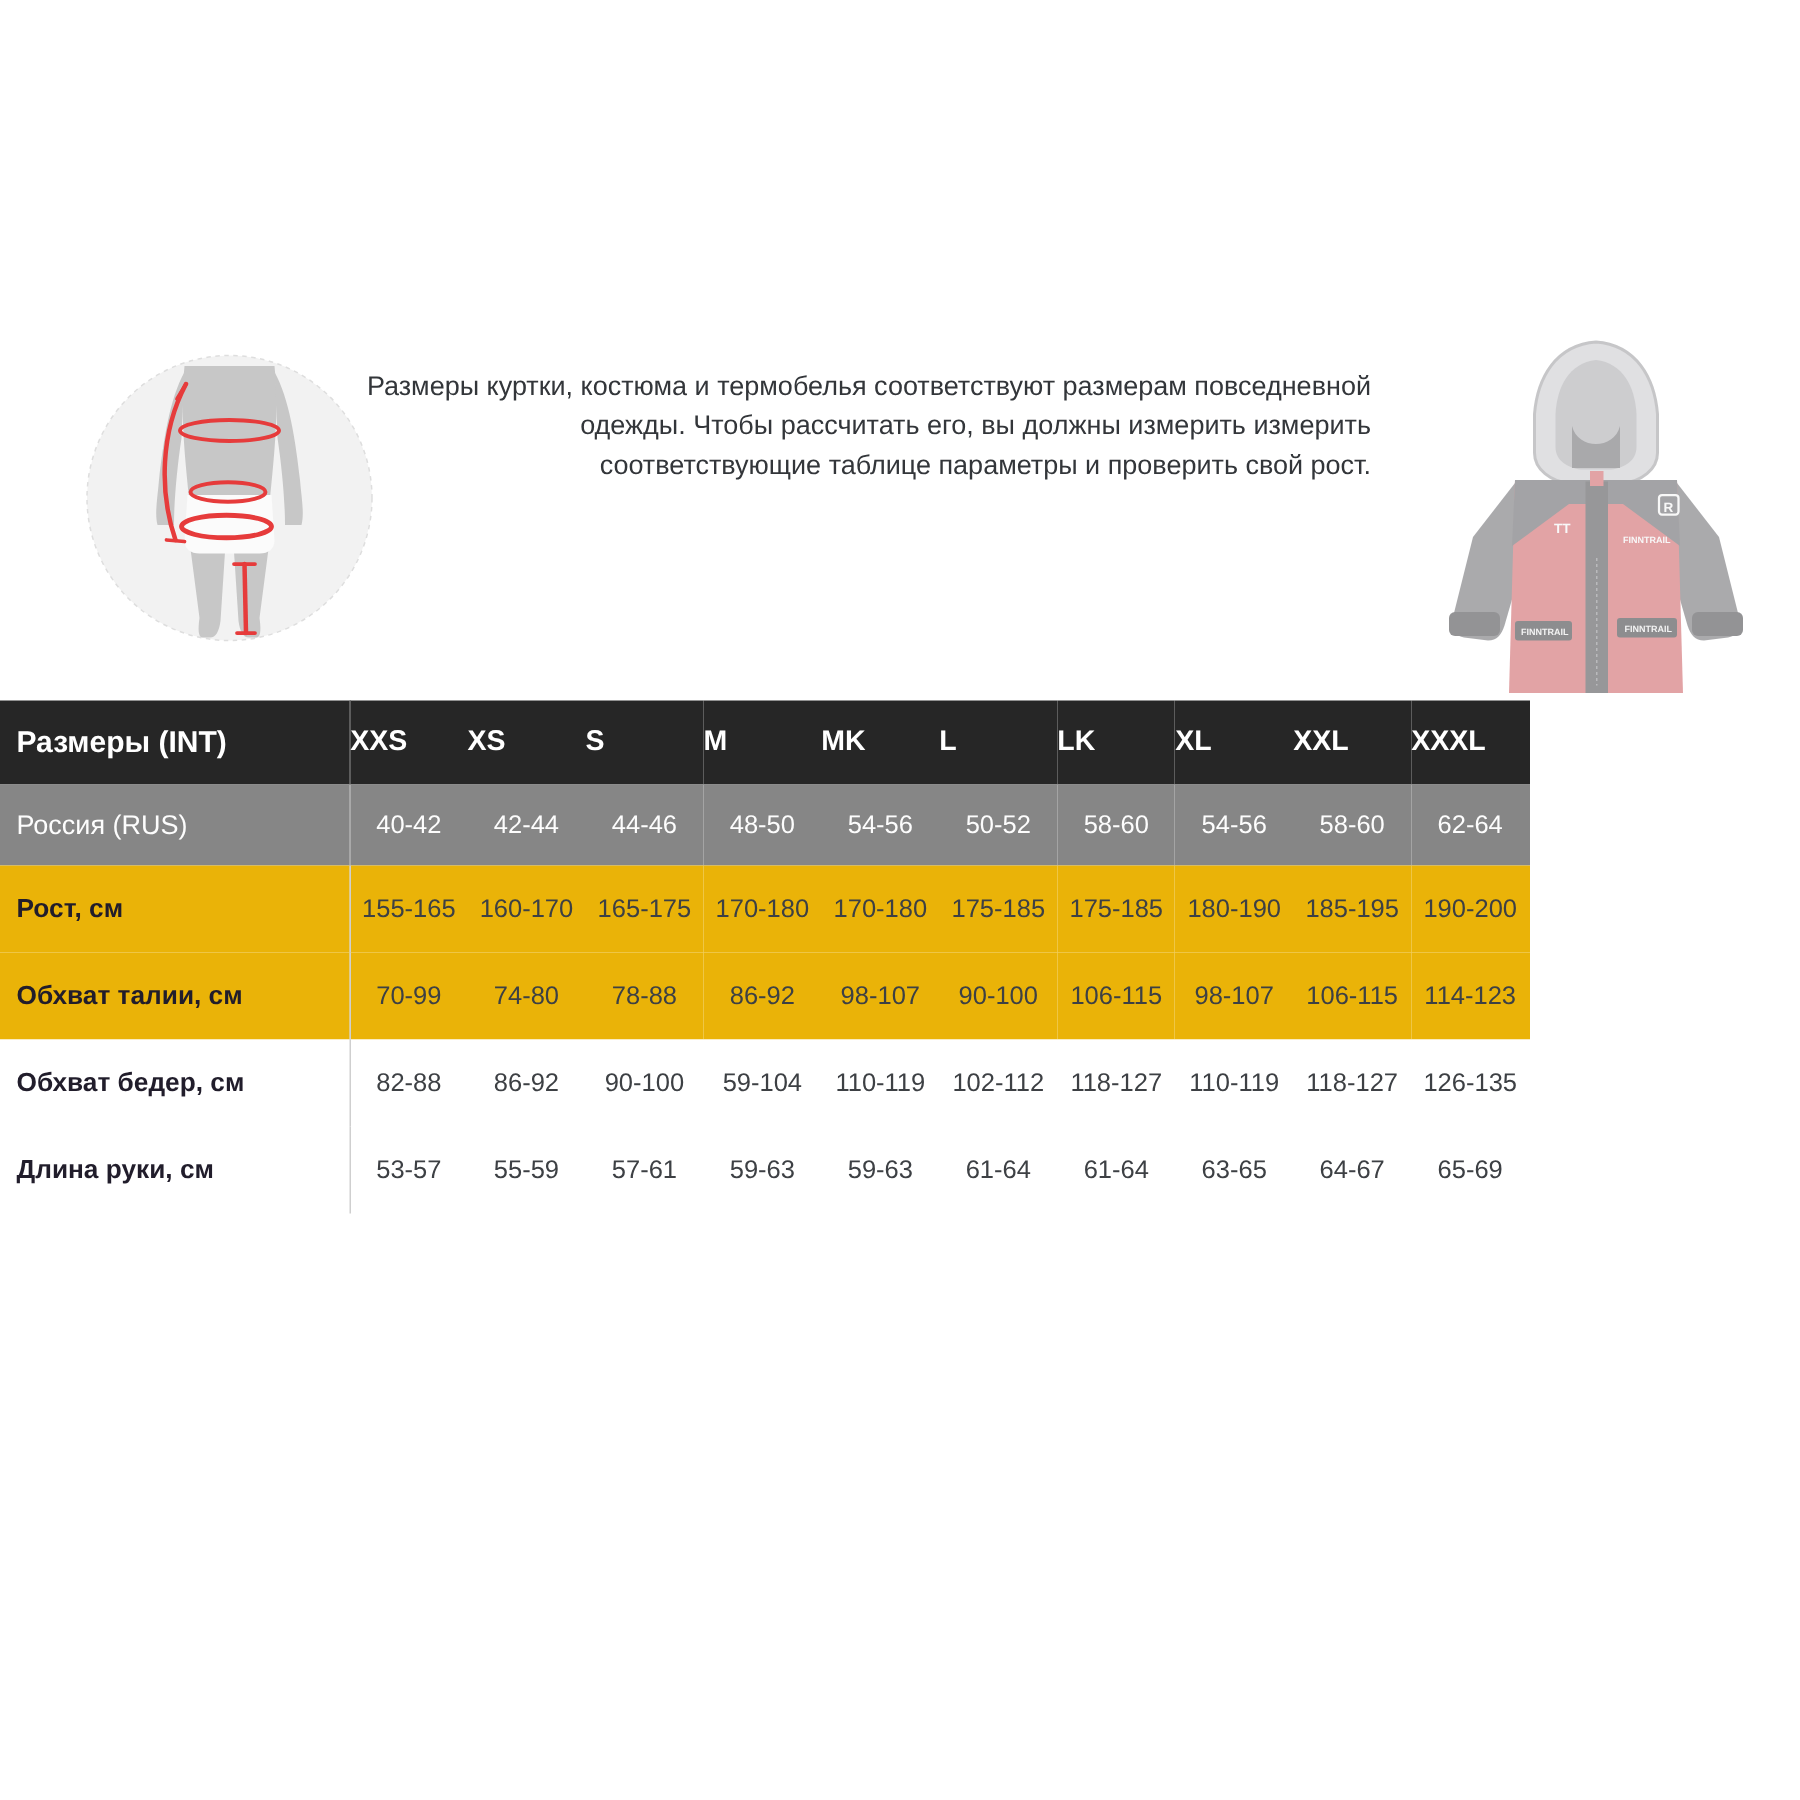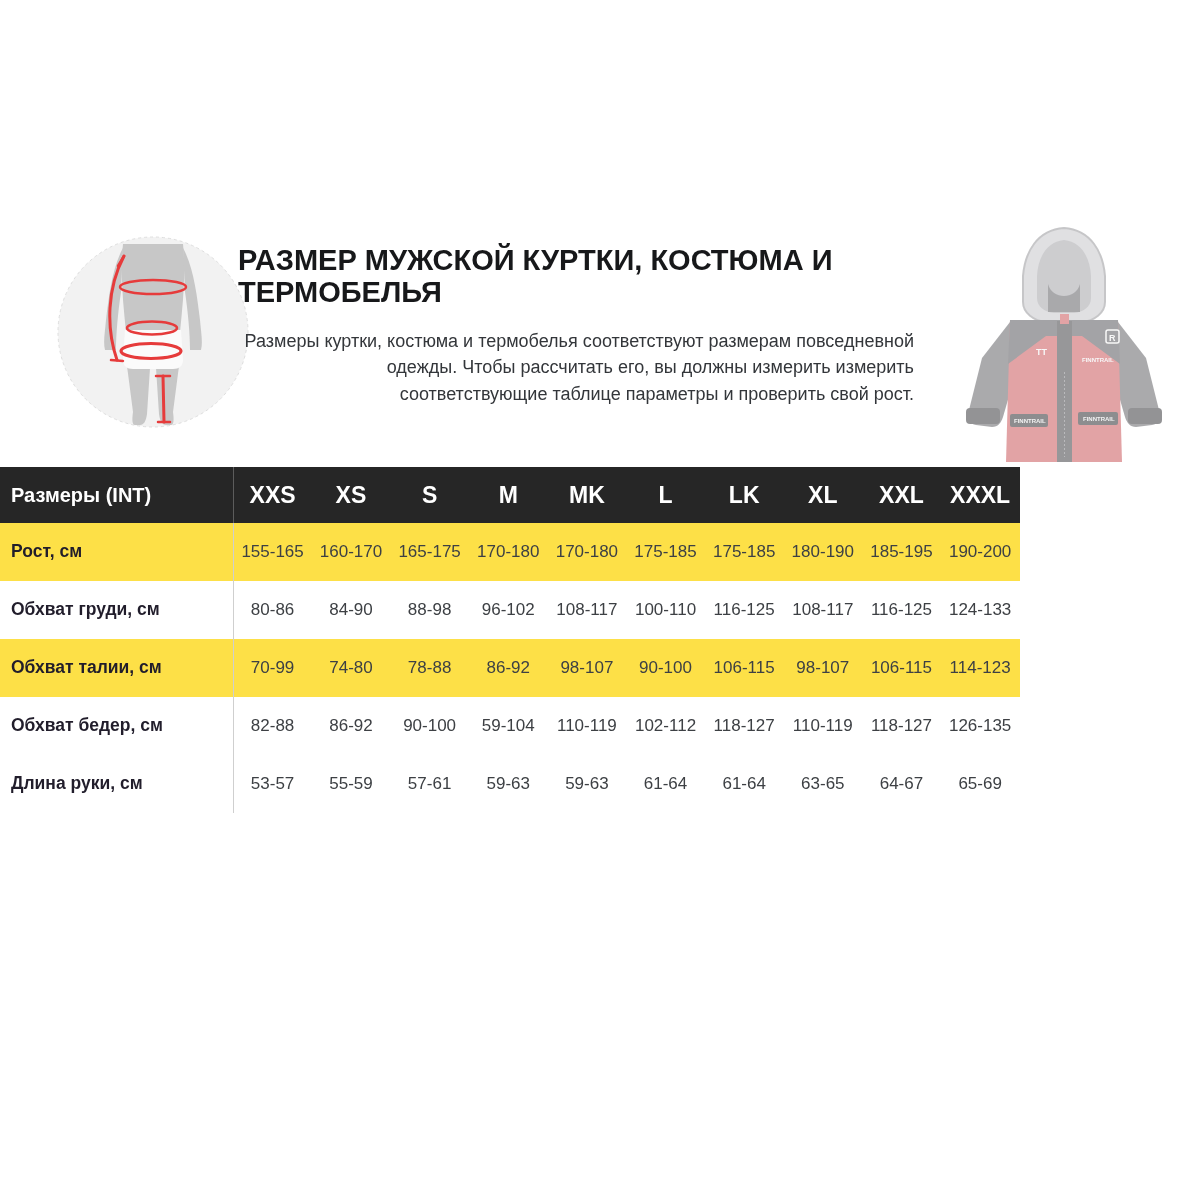--- a/index.html
+++ b/index.html
@@ -35,41 +35,41 @@
   }
 
   
   .size-table-wrap { position:absolute; left:0; top:467px; width:1200px; }
   table { border-collapse:collapse; table-layout:fixed; width:1020px; }
   th, td { vertical-align:middle; }
   col.label-col { width:233px; }
 
   thead th {
     background:#262626; color:#fff;
-    height:56px; font-size:23px; font-weight:700; text-align:center;
+    height:56px; font-size:19px; font-weight:700; text-align:left;
   }
   thead th.row-label {
     font-size:20px; text-align:left; padding-left:11px;
     border-right:1px solid #5c5c5c;
   }
 
   tr.gray td {
     background:#868686; color:#fdfdfd;
     height:54px; font-size:17px; text-align:center;
   }
   tr.gray td.row-label {
     font-size:18px; text-align:left; padding-left:11px; font-weight:400;
     border-right:1px solid #a9a9a9;
   }
 
   tr.light td {
     background:#ffffff; color:#3d4044;
     height:58px; font-size:17px; text-align:center;
   }
-  tr.light.alt td { background:#fde047; }
+  tr.light.alt td { background:#eab308; }
   tr.light td.row-label {
     font-size:17.5px; font-weight:700; color:#211d2b;
     text-align:left; padding-left:11px; padding-right:14px;
     line-height:1.35;
     border-right:1px solid #cfcfcf;
   }
 </style>
 </head>
 <body>
 
@@ -99,21 +99,20 @@
       <ellipse cx="95" cy="92" rx="25" ry="6.5" stroke-width="2.6"></ellipse>
       <ellipse cx="94" cy="115" rx="30" ry="7.5" stroke-width="3.2"></ellipse>
       <path d="M106,140 L107,186" stroke-width="3"></path>
       <path d="M99,140 L113,140" stroke-width="2.5"></path>
       <path d="M101,186 L113,186" stroke-width="2.5"></path>
     </g>
   </svg>
 </div>
 
 <div class="intro">
-  <h1>Размер мужской куртки, костюма и термобелья</h1>
   <p>Размеры куртки, костюма и термобелья соответствуют размерам повседневной одежды. Чтобы рассчитать его, вы должны измерить измерить соответствующие таблице параметры и проверить свой рост.</p>
 </div>
 
 <div class="jacket-image">
   <svg viewBox="0 0 232 245" width="232" height="245">
 
     <path d="M116,6 C89,8 77,30 75,54 L75,80 C75,91 86,99 98,100 L134,100 C146,99 157,91 157,80 L157,54 C155,30 143,8 116,6 Z" fill="#c2c2c6" stroke="#8f8f93" stroke-width="2"></path>
     <path d="M116,18 C98,20 90,36 89,54 L89,76 C89,85 97,90 106,91 L126,91 C135,90 143,85 143,76 L143,54 C142,36 134,20 116,18 Z" fill="#9c9ca1"></path>
     <path d="M100,62 C104,78 128,78 132,62 L132,90 L100,90 Z" fill="#55555a"></path>
 
@@ -167,46 +166,46 @@
           <th>M</th>
           <th>MK</th>
           <th>L</th>
           <th>LK</th>
           <th>XL</th>
           <th>XXL</th>
           <th>XXXL</th>
         </tr>
     </thead>
     <tbody>
+        <tr class="gray">
+          <td class="row-label">Россия (RUS)</td>
+          <td>40-42</td>
+          <td>42-44</td>
+          <td>44-46</td>
+          <td>48-50</td>
+          <td>54-56</td>
+          <td>50-52</td>
+          <td>58-60</td>
+          <td>54-56</td>
+          <td>58-60</td>
+          <td>62-64</td>
+        </tr>
         <tr class="light alt">
           <td class="row-label">Рост, см</td>
           <td>155-165</td>
           <td>160-170</td>
           <td>165-175</td>
           <td>170-180</td>
           <td>170-180</td>
           <td>175-185</td>
           <td>175-185</td>
           <td>180-190</td>
           <td>185-195</td>
           <td>190-200</td>
         </tr>
-        <tr class="light">
-          <td class="row-label">Обхват груди, см</td>
-          <td>80-86</td>
-          <td>84-90</td>
-          <td>88-98</td>
-          <td>96-102</td>
-          <td>108-117</td>
-          <td>100-110</td>
-          <td>116-125</td>
-          <td>108-117</td>
-          <td>116-125</td>
-          <td>124-133</td>
-        </tr>
         <tr class="light alt">
           <td class="row-label">Обхват талии, см</td>
           <td>70-99</td>
           <td>74-80</td>
           <td>78-88</td>
           <td>86-92</td>
           <td>98-107</td>
           <td>90-100</td>
           <td>106-115</td>
           <td>98-107</td>

